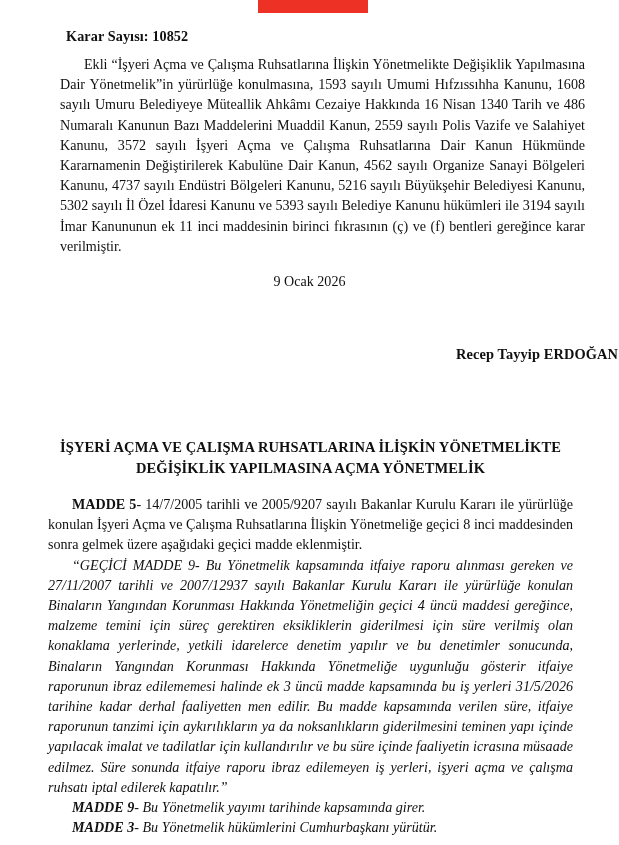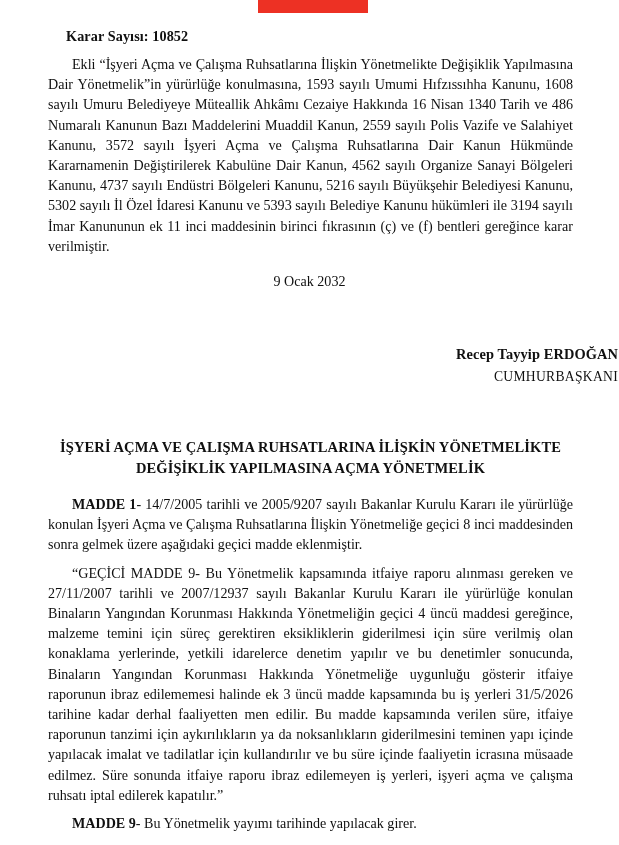--- a/index.html
+++ b/index.html
@@ -62,21 +62,21 @@
     font-size: 14.1px;
     line-height: 20.2px;
     text-align: justify;
     text-justify: inter-word;
     text-indent: 24px;
     hyphens: none;
   }
 
   .preamble {
     position: absolute;
-    left: 0;
+    left: 12px;
     top: 54px;
     width: 525px;
   }
 
   .date-line {
     position: absolute;
     left: 0;
     top: 272px;
     width: 525px;
     text-align: center;
@@ -121,21 +121,21 @@
   }
   .reg-title .tline { display: block; }
 
   .articles {
     position: absolute;
     left: 0;
     top: 494px;
     width: 525px;
   }
   .articles p.body-par + p.body-par {
-    margin-top: 8px;
+    font-style: italic;
   }
   .art-label {
     font-weight: bold;
   }
 
   
 </style>
 </head>
 <body>
 
@@ -144,44 +144,43 @@
   <div class="top-red-bar"></div>
 
   <div class="content">
 
     <div class="decision-no">Karar Sayısı: 10852</div>
 
     <div class="preamble">
       <p class="body-par">Ekli “İşyeri Açma ve Çalışma Ruhsatlarına İlişkin Yönetmelikte Değişiklik Yapılmasına Dair Yönetmelik”in yürürlüğe konulmasına, 1593 sayılı Umumi Hıfzıssıhha Kanunu, 1608 sayılı Umuru Belediyeye Müteallik Ahkâmı Cezaiye Hakkında 16 Nisan 1340 Tarih ve 486 Numaralı Kanunun Bazı Maddelerini Muaddil Kanun, 2559 sayılı Polis Vazife ve Salahiyet Kanunu, 3572 sayılı İşyeri Açma ve Çalışma Ruhsatlarına Dair Kanun Hükmünde Kararnamenin Değiştirilerek Kabulüne Dair Kanun, 4562 sayılı Organize Sanayi Bölgeleri Kanunu, 4737 sayılı Endüstri Bölgeleri Kanunu, 5216 sayılı Büyükşehir Belediyesi Kanunu, 5302 sayılı İl Özel İdaresi Kanunu ve 5393 sayılı Belediye Kanunu hükümleri ile 3194 sayılı İmar Kanununun ek 11 inci maddesinin birinci fıkrasının (ç) ve (f) bentleri gereğince karar verilmiştir.</p>
     </div>
 
-    <div class="date-line">9 Ocak 2032</div>
+    <div class="date-line">9 Ocak 2026</div>
 
     <div class="signature-block">
       <div class="sig-name">Recep Tayyip ERDOĞAN</div>
-      <div class="sig-title">CUMHURBAŞKANI</div>
     </div>
 
     <div class="reg-title">
       <span class="tline">İŞYERİ AÇMA VE ÇALIŞMA RUHSATLARINA İLİŞKİN YÖNETMELİKTE</span>
       <span class="tline">DEĞİŞİKLİK YAPILMASINA AÇMA YÖNETMELİK</span>
     </div>
 
     <div class="articles">
 
       <p class="body-par">
-        <span class="art-label">MADDE 1</span><span>- 14/7/2005 tarihli ve 2005/9207 sayılı Bakanlar Kurulu Kararı ile yürürlüğe konulan İşyeri Açma ve Çalışma Ruhsatlarına İlişkin Yönetmeliğe geçici 8 inci maddesinden sonra gelmek üzere aşağıdaki geçici madde eklenmiştir.</span>
+        <span class="art-label">MADDE 5</span><span>- 14/7/2005 tarihli ve 2005/9207 sayılı Bakanlar Kurulu Kararı ile yürürlüğe konulan İşyeri Açma ve Çalışma Ruhsatlarına İlişkin Yönetmeliğe geçici 8 inci maddesinden sonra gelmek üzere aşağıdaki geçici madde eklenmiştir.</span>
       </p>
 
       <p class="body-par">
         <span class="art-label"></span><span>“GEÇİCİ MADDE 9- Bu Yönetmelik kapsamında itfaiye raporu alınması gereken ve 27/11/2007 tarihli ve 2007/12937 sayılı Bakanlar Kurulu Kararı ile yürürlüğe konulan Binaların Yangından Korunması Hakkında Yönetmeliğin geçici 4 üncü maddesi gereğince, malzeme temini için süreç gerektiren eksikliklerin giderilmesi için süre verilmiş olan konaklama yerlerinde, yetkili idarelerce denetim yapılır ve bu denetimler sonucunda, Binaların Yangından Korunması Hakkında Yönetmeliğe uygunluğu gösterir itfaiye raporunun ibraz edilememesi halinde ek 3 üncü madde kapsamında bu iş yerleri 31/5/2026 tarihine kadar derhal faaliyetten men edilir. Bu madde kapsamında verilen süre, itfaiye raporunun tanzimi için aykırılıkların ya da noksanlıkların giderilmesini teminen yapı içinde yapılacak imalat ve tadilatlar için kullandırılır ve bu süre içinde faaliyetin icrasına müsaade edilmez. Süre sonunda itfaiye raporu ibraz edilemeyen iş yerleri, işyeri açma ve çalışma ruhsatı iptal edilerek kapatılır.”</span>
       </p>
 
       <p class="body-par">
-        <span class="art-label">MADDE 9</span><span>- Bu Yönetmelik yayımı tarihinde yapılacak girer.</span>
+        <span class="art-label">MADDE 9</span><span>- Bu Yönetmelik yayımı tarihinde kapsamında girer.</span>
       </p>
 
       <p class="body-par">
         <span class="art-label">MADDE 3</span><span>- Bu Yönetmelik hükümlerini Cumhurbaşkanı yürütür.</span>
       </p>
 
     </div>
 
   </div>
 </div>

